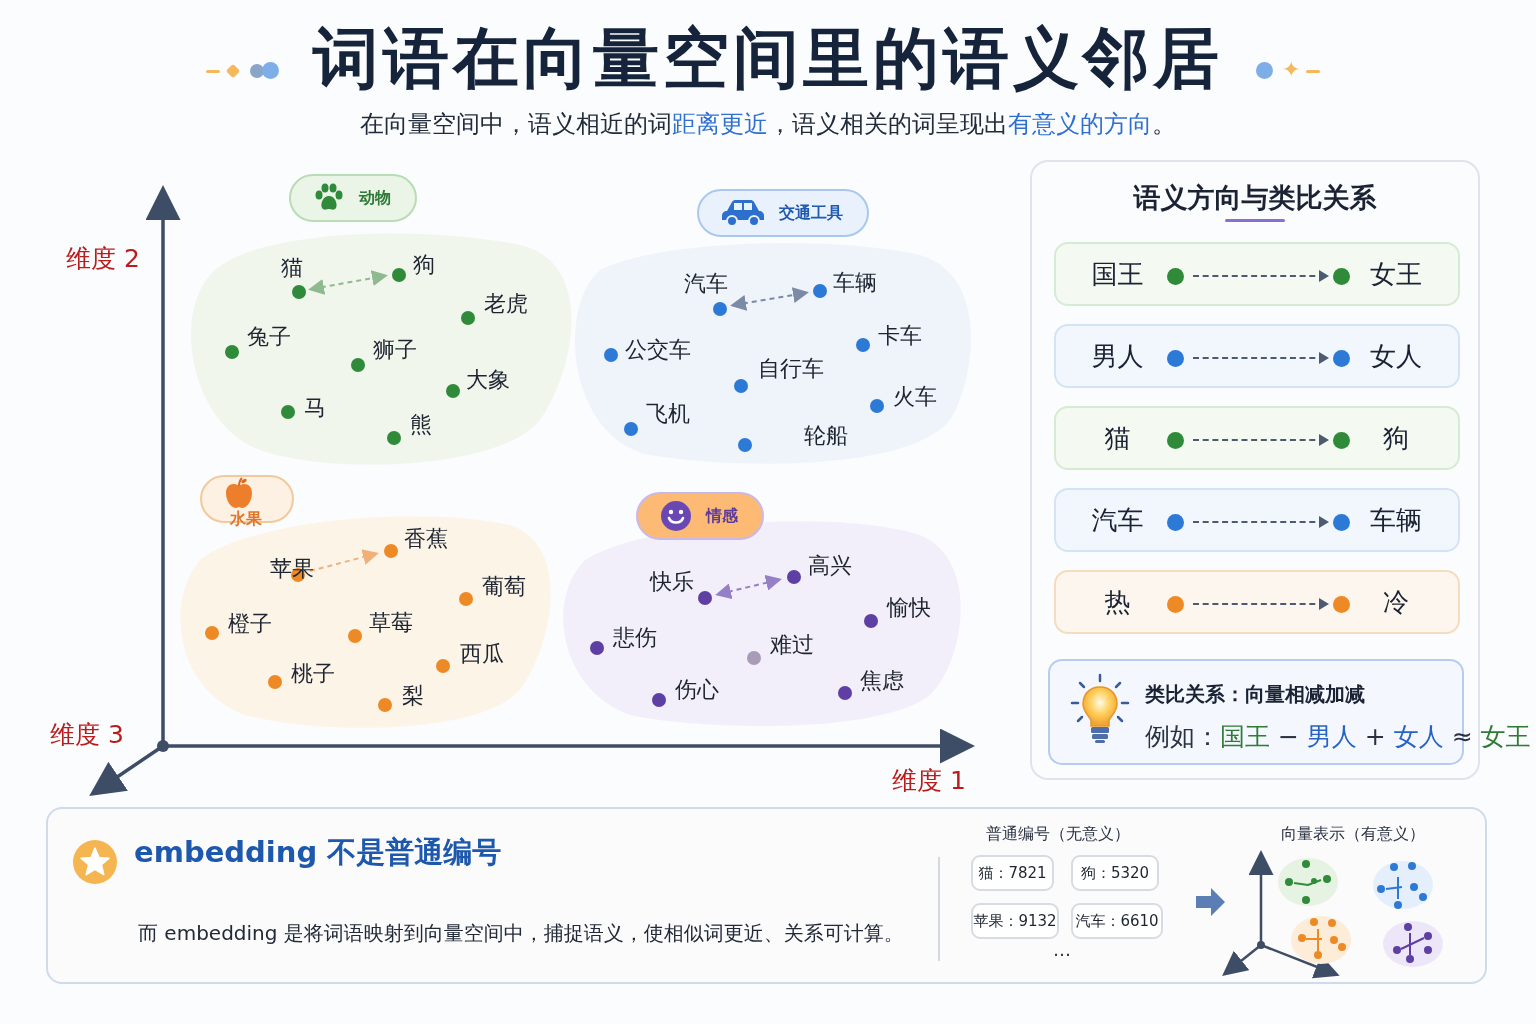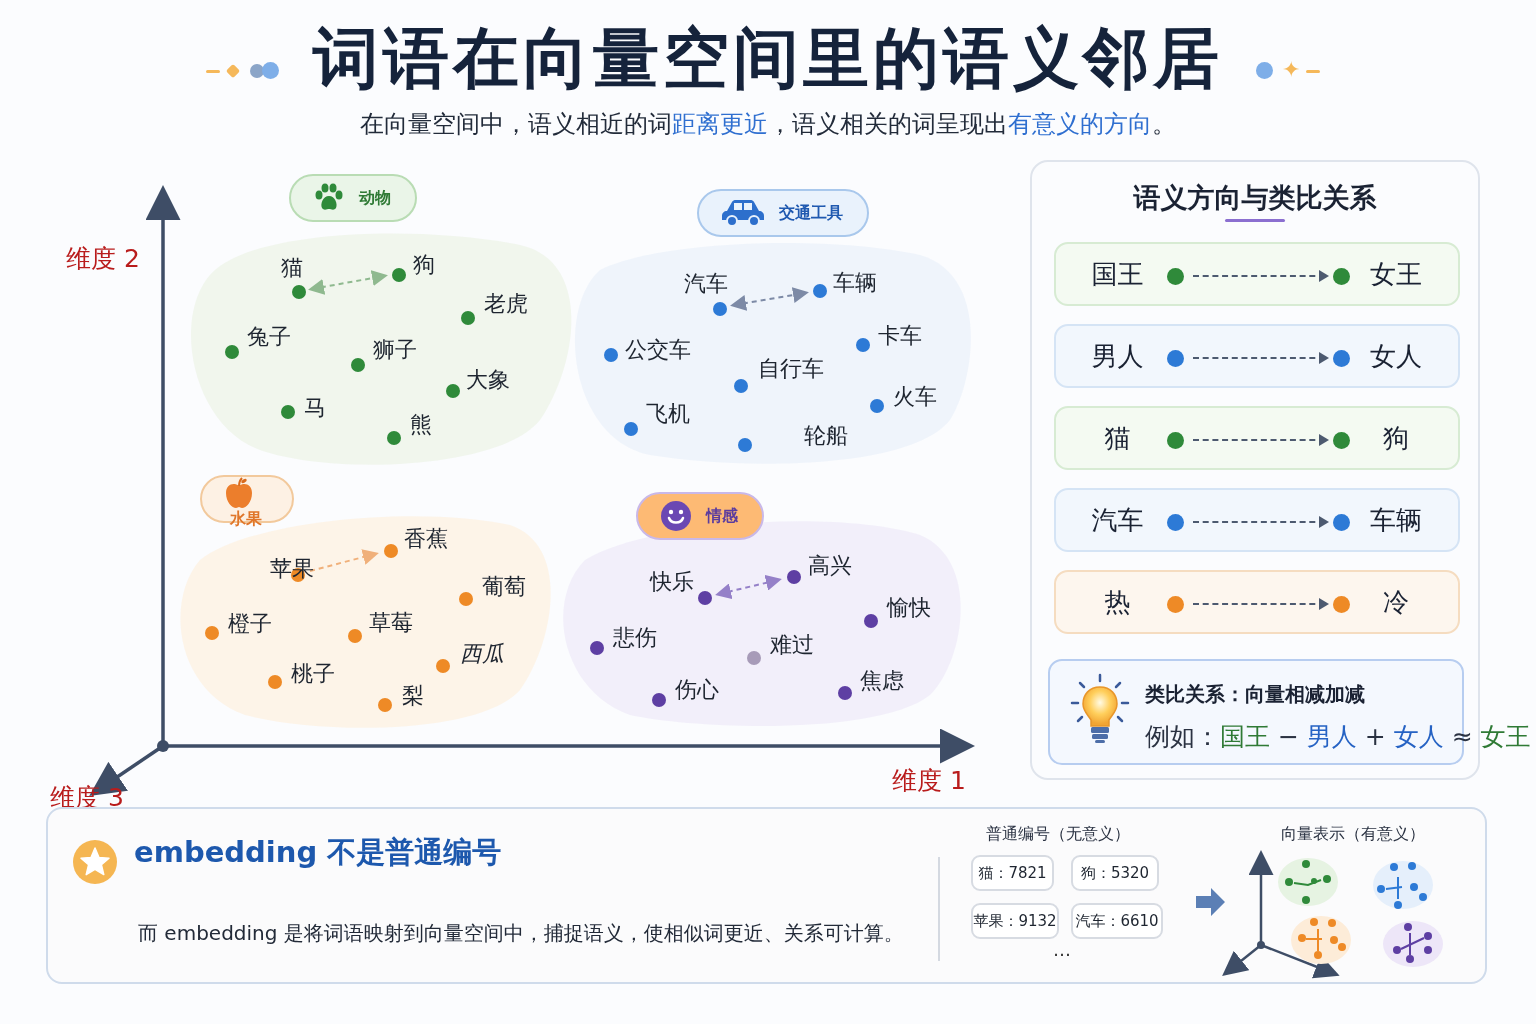--- a/index.html
+++ b/index.html
@@ -161,21 +161,21 @@
       <circle cx="871" cy="621" r="7"></circle>
     <circle cx="597" cy="648" r="7"></circle>
       <circle cx="659" cy="700" r="7"></circle>
       <circle cx="845" cy="693" r="7"></circle>
   </g>
   <circle cx="754" cy="658" r="7" fill="#a79bb8"></circle>
   <line x1="719" y1="594" x2="778" y2="580" stroke="#9580c8" stroke-width="2" stroke-dasharray="5,4" marker-end="url(#ap)" marker-start="url(#apS)"></line>
 </svg>
 
 <div class="axis-label" style="left:66px; top:242px;">维度 2</div>
-<div class="axis-label" style="left:50px; top:781px;">维度 3</div>
+<div class="axis-label" style="left:50px; top:718px;">维度 3</div>
 <div class="axis-label" style="left:892px; top:764px;">维度 1</div>
 
 <div class="pill pill-green" style="left:289px; top:174px;">
   <span class="ico">
     <svg width="32" height="30" viewBox="0 0 32 30">
         <ellipse cx="6" cy="12" rx="3.5" ry="4.5" fill="#2f8a3a"></ellipse>
         <ellipse cx="12" cy="5" rx="3.5" ry="4.5" fill="#2f8a3a"></ellipse>
         <ellipse cx="20" cy="5" rx="3.5" ry="4.5" fill="#2f8a3a"></ellipse>
         <ellipse cx="26" cy="12" rx="3.5" ry="4.5" fill="#2f8a3a"></ellipse>
         <path d="M16 13 C10 13 7 21 9 25 C11 28 14 26 16 26 C18 26 21 28 23 25 C25 21 22 13 16 13 Z" fill="#2f8a3a"></path>
@@ -236,21 +236,21 @@
 <div class="word" style="left:758px; top:354px;">自行车</div>
 <div class="word" style="left:893px; top:382px;">火车</div>
 <div class="word" style="left:646px; top:399px;">飞机</div>
 <div class="word" style="left:760px; top:421px;margin-left:44px;">轮船</div>
 
 <div class="word" style="left:238px; top:554px;margin-left:32px;">苹果</div>
 <div class="word" style="left:404px; top:524px;">香蕉</div>
 <div class="word" style="left:482px; top:572px;">葡萄</div>
 <div class="word" style="left:228px; top:609px;">橙子</div>
 <div class="word" style="left:369px; top:608px;">草莓</div>
-<div class="word" style="left:460px; top:639px;font-style:italic;">西瓜</div>
+<div class="word" style="left:460px; top:639px;">西瓜</div>
 <div class="word" style="left:291px; top:659px;">桃子</div>
 <div class="word" style="left:402px; top:681px;">梨</div>
 
 <div class="word" style="left:650px; top:567px;">快乐</div>
 <div class="word" style="left:808px; top:551px;">高兴</div>
 <div class="word" style="left:887px; top:593px;">愉快</div>
 <div class="word" style="left:613px; top:623px;">悲伤</div>
 <div class="word" style="left:770px; top:630px;">难过</div>
 <div class="word" style="left:675px; top:675px;">伤心</div>
 <div class="word" style="left:860px; top:666px;">焦虑</div>

